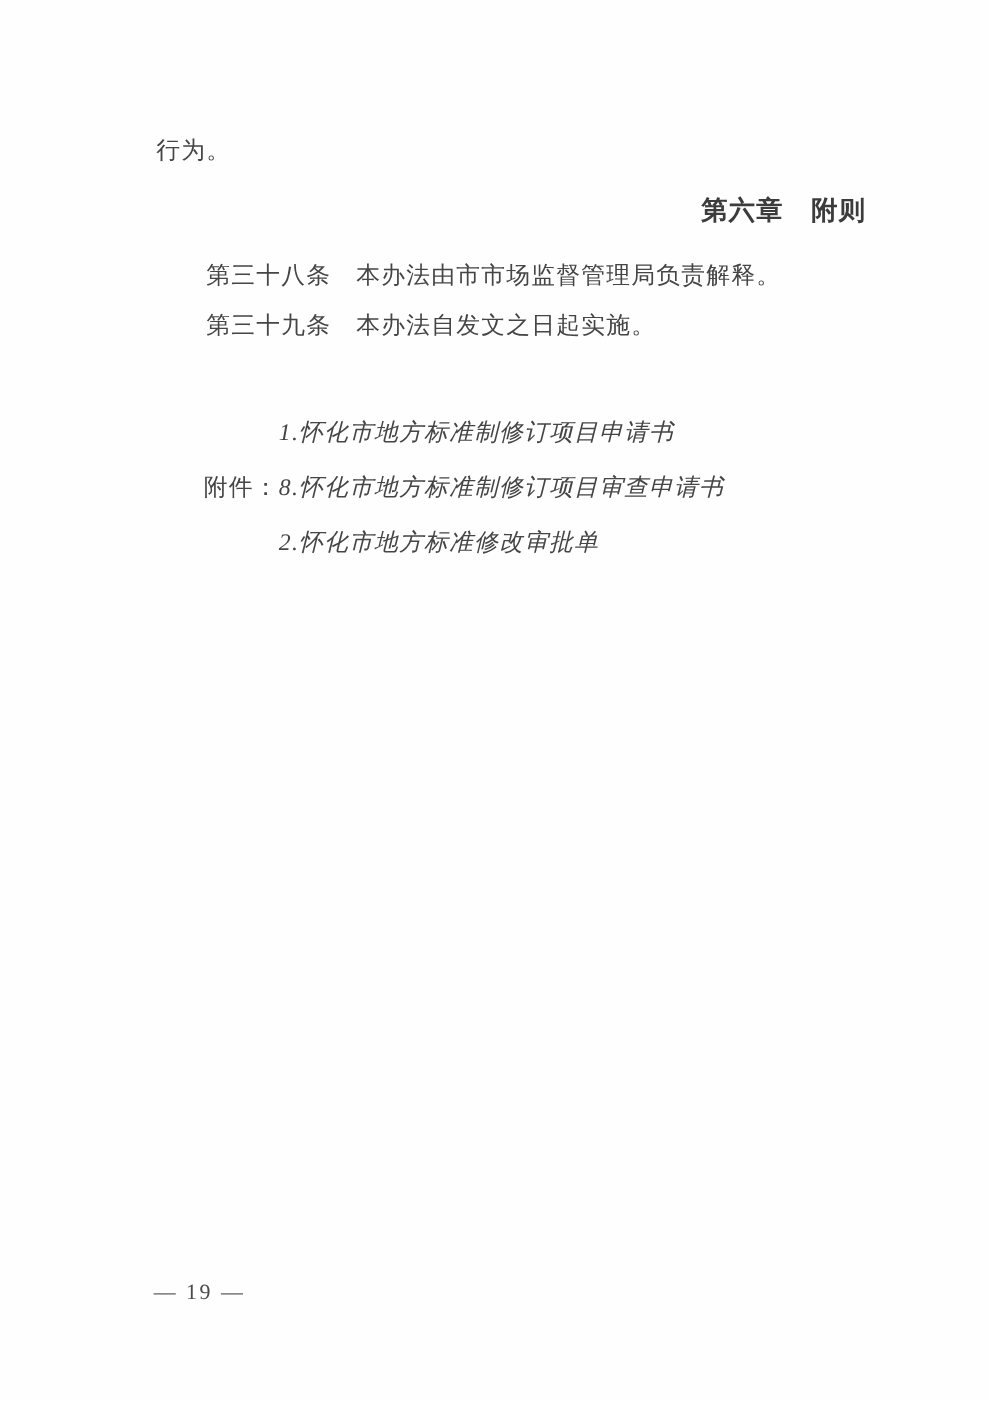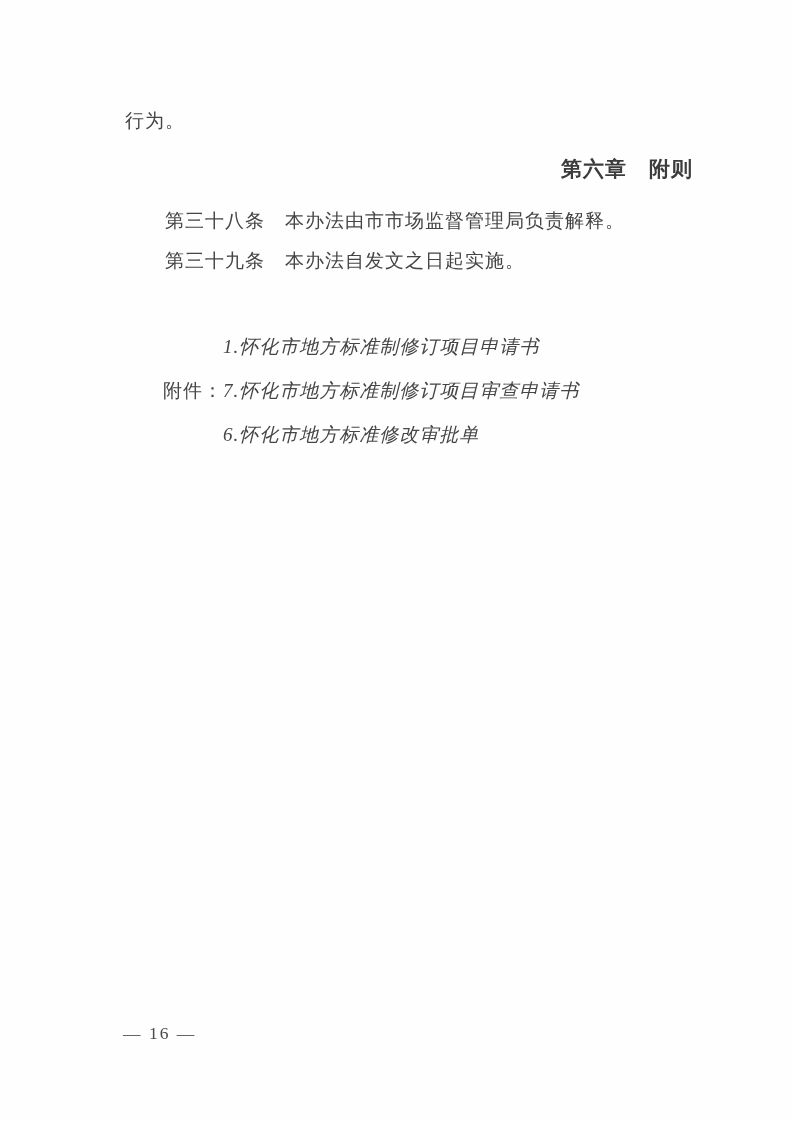--- a/index.html
+++ b/index.html
@@ -92,21 +92,21 @@
 
     <div class="articles">
       <p class="article">第三十八条　本办法由市市场监督管理局负责解释。</p>
       <p class="article">第三十九条　本办法自发文之日起实施。</p>
     </div>
 
     <div class="attachments">
       <span class="att-label">附件：</span>
       <div class="att-items">
         <div class="att-item">1.怀化市地方标准制修订项目申请书</div>
-        <div class="att-item">7.怀化市地方标准制修订项目审查申请书</div>
-        <div class="att-item">6.怀化市地方标准修改审批单</div>
+        <div class="att-item">8.怀化市地方标准制修订项目审查申请书</div>
+        <div class="att-item">2.怀化市地方标准修改审批单</div>
       </div>
     </div>
 
   </div>
 
-  <div class="page-footer">— 16 —</div>
+  <div class="page-footer">— 19 —</div>
 </div>
 
 </body></html>

